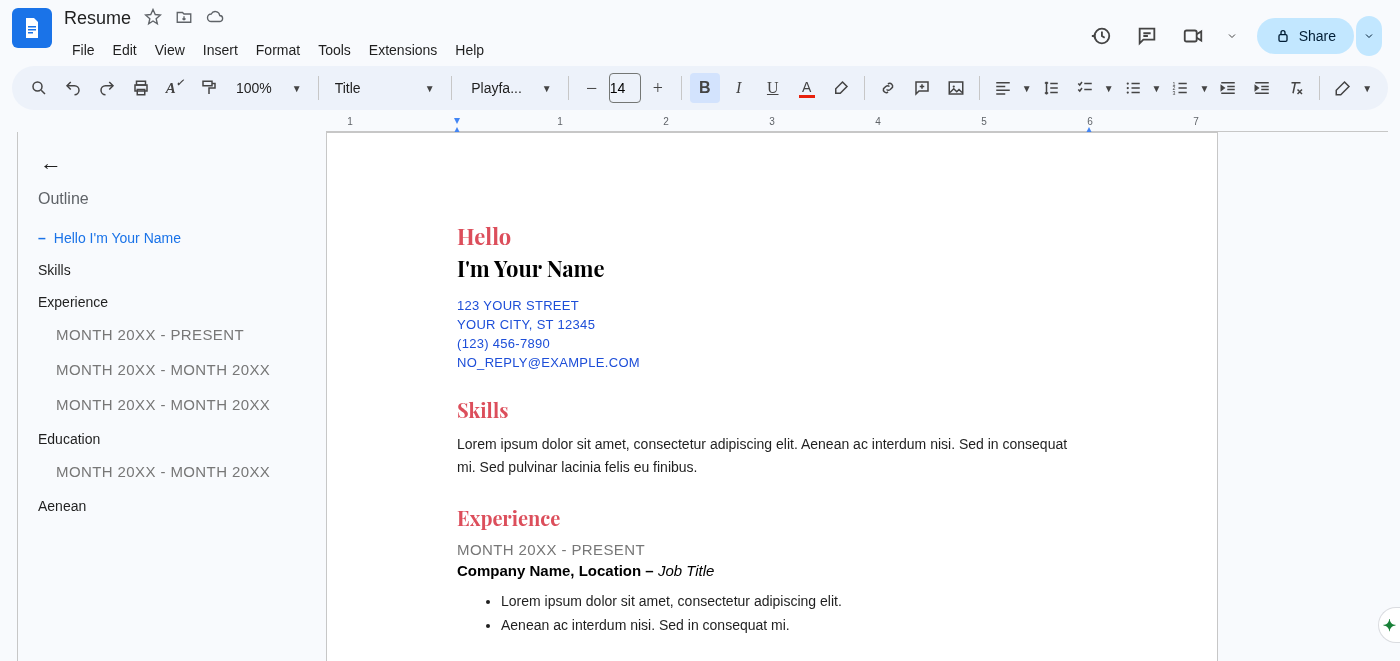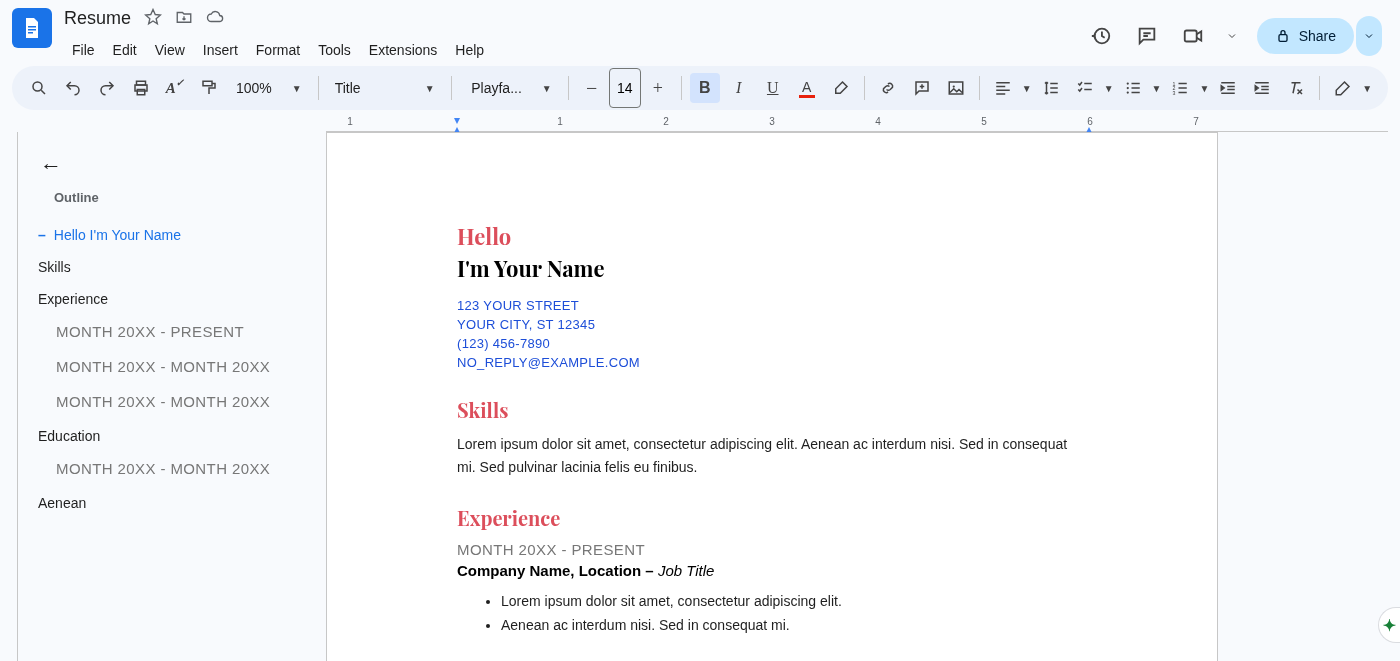--- a/index.html
+++ b/index.html
@@ -21,29 +21,29 @@
 .share svg{width:16px;height:16px;fill:none;stroke:#001d35;stroke-width:2}
 .sharedrop{background:#c2e7ff;border-radius:40px;width:26px;height:40px;display:flex;align-items:center;justify-content:center;cursor:pointer;margin-left:-16px}
 .tbwrap{padding:4px 12px}
 .toolbar{background:#edf2fa;border-radius:24px;height:44px;display:flex;align-items:center;padding:0 12px;gap:4px}
 .tbtn{width:30px;height:30px;display:flex;align-items:center;justify-content:center;color:#444;cursor:pointer;border-radius:4px;font-family:'Times New Roman',serif}
 .tbtn svg{width:18px;height:18px;fill:#444}
 .tbtn.active{background:#d3e3fd}
 .sep{width:1px;height:24px;background:#c7c7c7;margin:0 4px}
 .selbox{height:30px;border:none;background:transparent;display:flex;align-items:center;padding:0 8px;font-size:14px;color:#1f1f1f;cursor:pointer;gap:20px;border-radius:4px}
 .fsbox{display:flex;align-items:center;gap:2px}
-.fsinput{width:32px;height:40px;text-align:center;font-size:14px;border:1px solid #747775;border-radius:4px;background:transparent}
+.fsinput{width:32px;height:30px;font-size:14px;border:1px solid #747775;border-radius:4px;background:transparent}
 .carets{font-size:10px;color:#444}
 .editarea{display:flex;height:540px;position:relative}
 .ruler{height:18px;border-bottom:1px solid #c7c7c7;position:relative;margin-left:326px;margin-right:12px;font-size:10px;color:#5f6368}
 .rtick{position:absolute;top:2px;transform:translateX(-50%)}
 .vruler{width:18px;background:#f8fafd;border-right:1px solid #c7c7c7}
 .outline{width:308px;padding:12px 16px;overflow:hidden}
 .backarr{font-size:22px;color:#1f1f1f;cursor:pointer;margin:6px 0 14px 6px;display:inline-block}
-.olabel{font-size:13px;color:#5f6368;font-weight:700;margin-bottom:14px;margin-left:20px}
+.olabel{font-size:16px;color:#5f6368;font-weight:400;margin-bottom:14px;margin-left:4px}
 .onode{font-size:14px;color:#1f1f1f;padding:8px 4px;cursor:pointer;display:flex;align-items:center;gap:8px}
 .onode.sel{color:#1a73e8}
 .onode.sub{padding-left:22px}
 .dash{color:#1a73e8;font-weight:700}
 .page{background:#fff;border:1px solid #c7c7c7;width:892px;height:1100px;margin-top:0;padding:88px 130px 0 130px;position:relative}
 .serif{font-family:'Playfair Display',Georgia,'Times New Roman',serif}
 .h1a{color:#dc4e5b;font-size:22px;font-weight:700;margin-bottom:2px}
 .h1b{color:#000;font-size:22px;font-weight:700;margin-bottom:14px}
 .contact{font-size:13px;color:#1d4ed8;line-height:1.45;margin-bottom:24px;letter-spacing:.3px}
 .sect{color:#dc4e5b;font-size:20px;font-weight:700;margin-bottom:10px}

